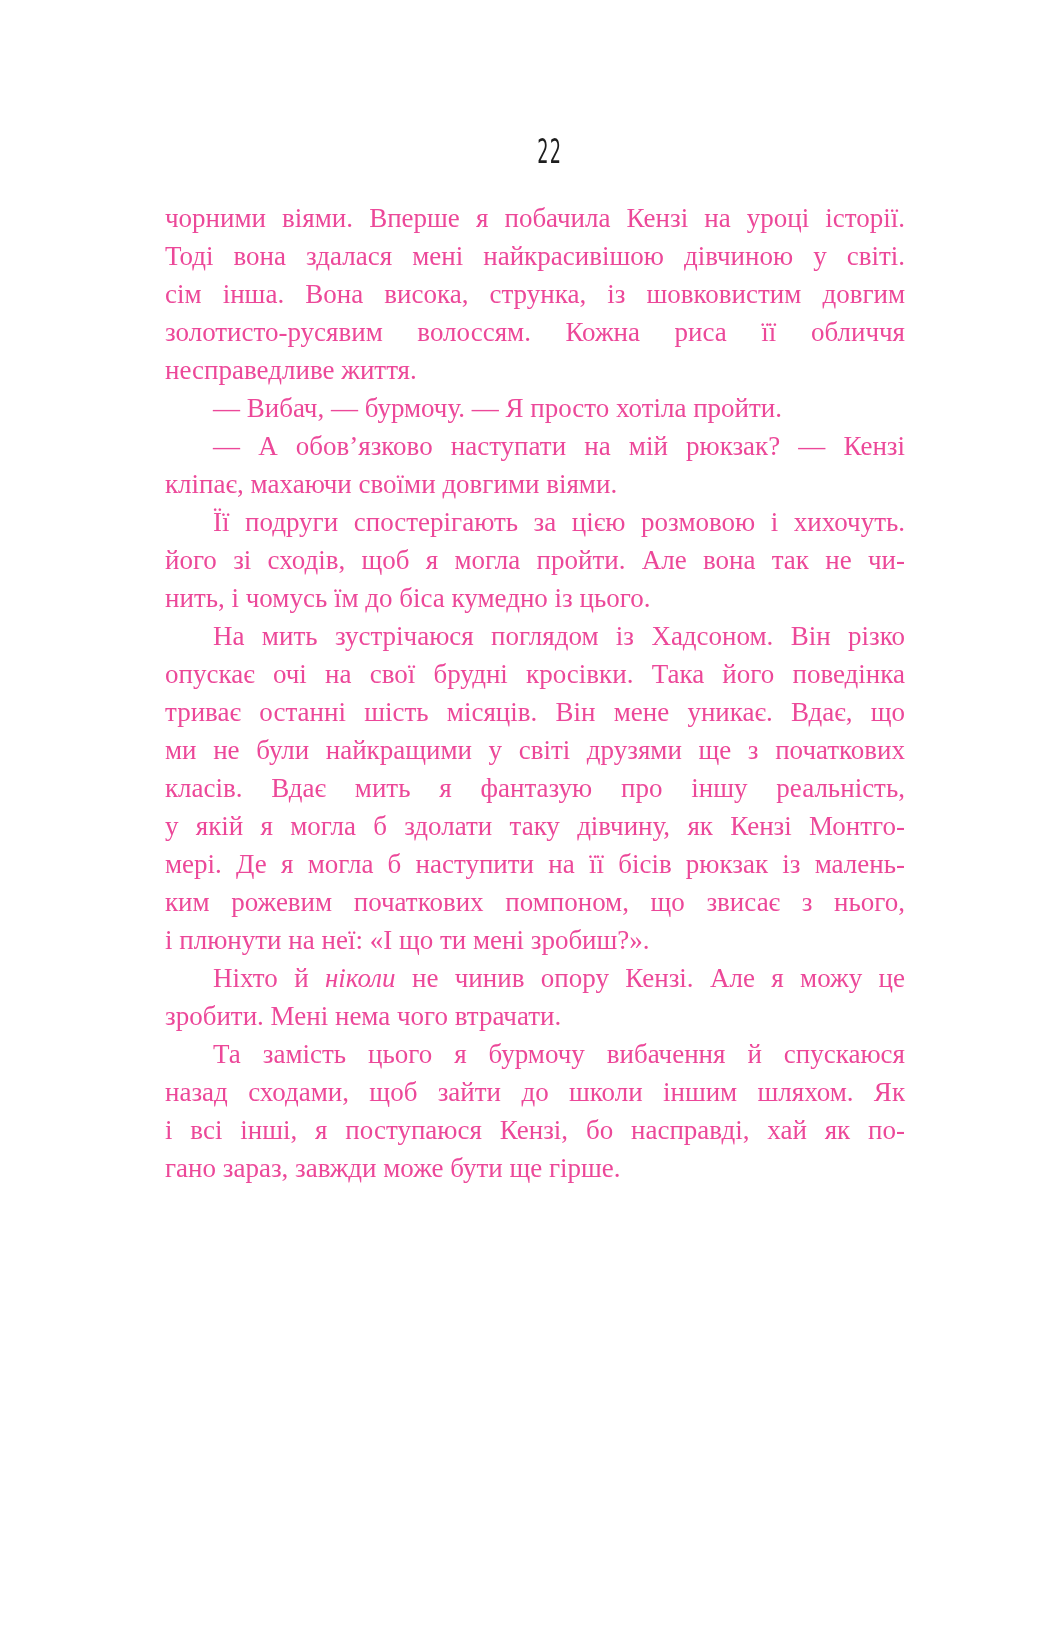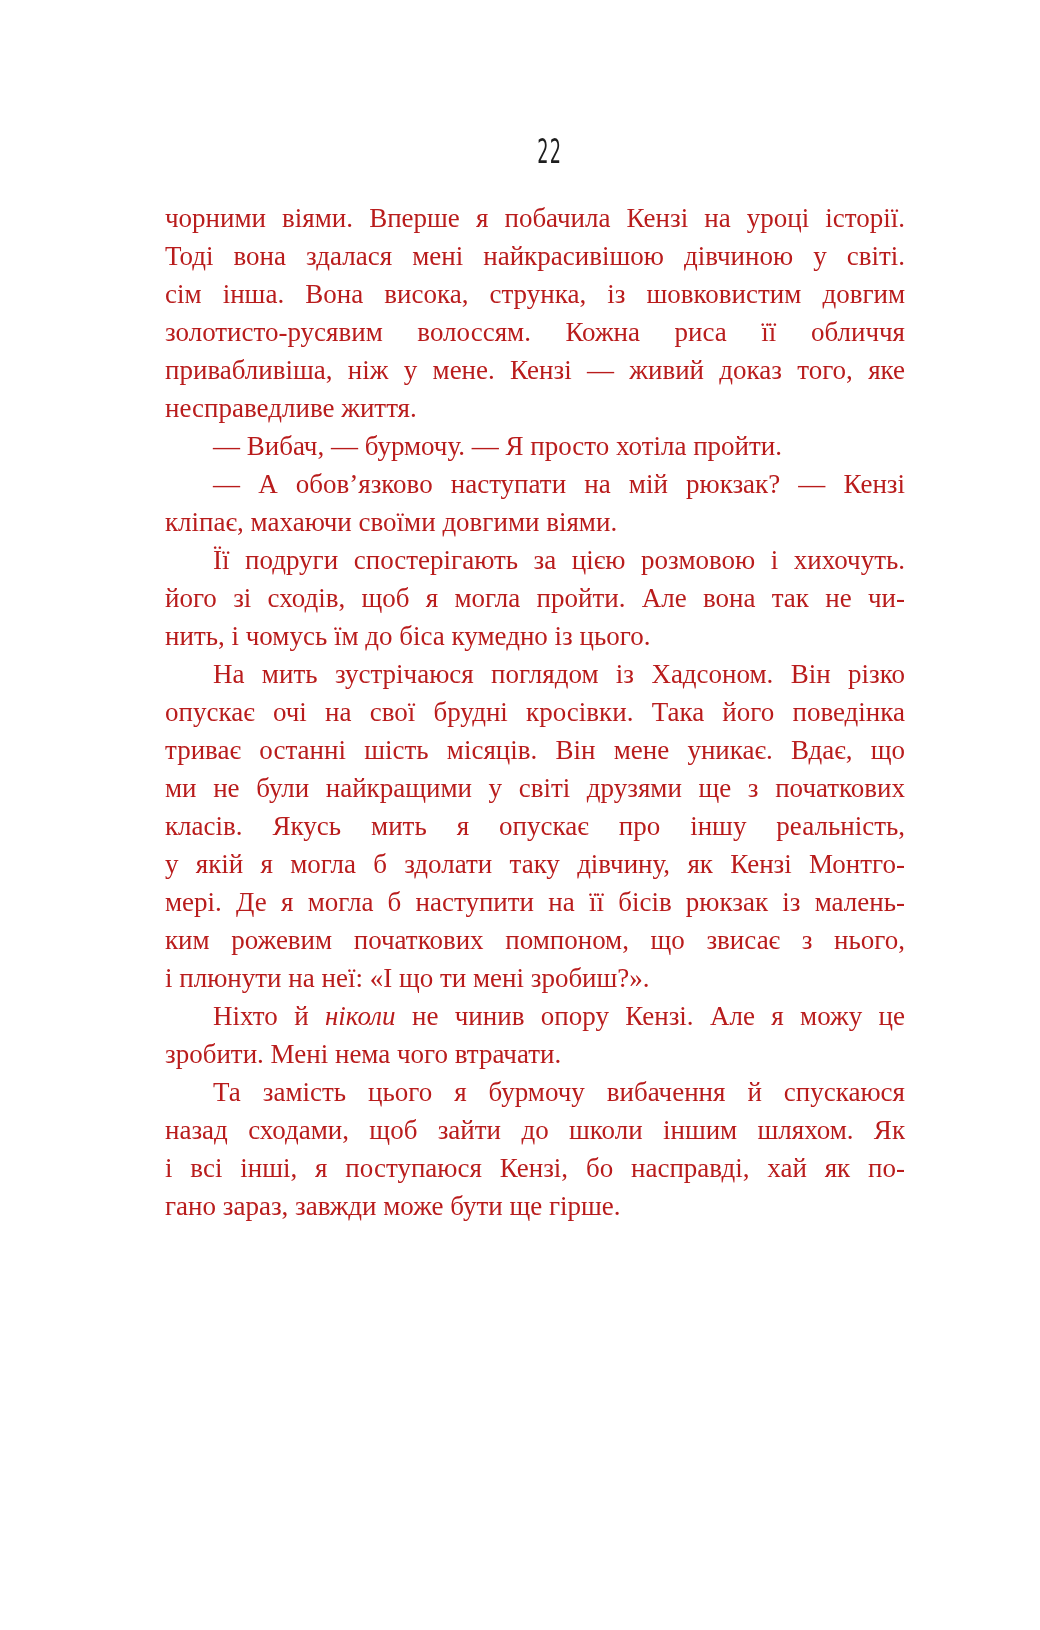--- a/index.html
+++ b/index.html
@@ -33,21 +33,21 @@
     transform-origin: center;
     letter-spacing: 2px;
   }
   .text-block {
     position: absolute;
     top: 199px;
     left: 165px;
     width: 740px;
     font-size: 27px;
     line-height: 38px;
-    color: #b91c1c;
+    color: #ec4899;
   }
   .line {
     height: 38px;
     text-align: left;
     text-align-last: left;
     white-space: normal;
   }
   .line.just {
     text-align: justify;
     text-align-last: justify;
@@ -64,33 +64,32 @@
 
 <div class="page">
   <div class="page-number">
     <span class="digits">22</span>
   </div>
   <div class="text-block">
       <div class="line just"><span>чорними віями. Вперше я побачила Кензі на уроці історії.</span></div>
       <div class="line just"><span>Тоді вона здалася мені найкрасивішою дівчиною у світі.</span></div>
       <div class="line just"><span>сім інша. Вона висока, струнка, із шовковистим довгим</span></div>
       <div class="line just"><span>золотисто-русявим волоссям. Кожна риса її обличчя</span></div>
-      <div class="line just"><span>привабливіша, ніж у мене. Кензі — живий доказ того, яке</span></div>
       <div class="line"><span>несправедливе життя.</span></div>
       <div class="line indent"><span>— Вибач, — бурмочу. — Я просто хотіла пройти.</span></div>
       <div class="line just indent"><span>— А обов’язково наступати на мій рюкзак? — Кензі</span></div>
       <div class="line"><span>кліпає, махаючи своїми довгими віями.</span></div>
       <div class="line just indent"><span>Її подруги спостерігають за цією розмовою і хихочуть.</span></div>
       <div class="line just"><span>його зі сходів, щоб я могла пройти. Але вона так не чи-</span></div>
       <div class="line"><span>нить, і чомусь їм до біса кумедно із цього.</span></div>
       <div class="line just indent"><span>На мить зустрічаюся поглядом із Хадсоном. Він різко</span></div>
       <div class="line just"><span>опускає очі на свої брудні кросівки. Така його поведінка</span></div>
       <div class="line just"><span>триває останні шість місяців. Він мене уникає. Вдає, що</span></div>
       <div class="line just"><span>ми не були найкращими у світі друзями ще з початкових</span></div>
-      <div class="line just"><span>класів. Якусь мить я опускає про іншу реальність,</span></div>
+      <div class="line just"><span>класів. Вдає мить я фантазую про іншу реальність,</span></div>
       <div class="line just"><span>у якій я могла б здолати таку дівчину, як Кензі Монтго-</span></div>
       <div class="line just"><span>мері. Де я могла б наступити на її бісів рюкзак із малень-</span></div>
       <div class="line just"><span>ким рожевим початкових помпоном, що звисає з нього,</span></div>
       <div class="line"><span>і плюнути на неї: «І що ти мені зробиш?».</span></div>
       <div class="line just indent"><span>Ніхто й </span><span class="ital">ніколи</span><span> не чинив опору Кензі. Але я можу це</span></div>
       <div class="line"><span>зробити. Мені нема чого втрачати.</span></div>
       <div class="line just indent"><span>Та замість цього я бурмочу вибачення й спускаюся</span></div>
       <div class="line just"><span>назад сходами, щоб зайти до школи іншим шляхом. Як</span></div>
       <div class="line just"><span>і всі інші, я поступаюся Кензі, бо насправді, хай як по-</span></div>
       <div class="line"><span>гано зараз, завжди може бути ще гірше.</span></div>

